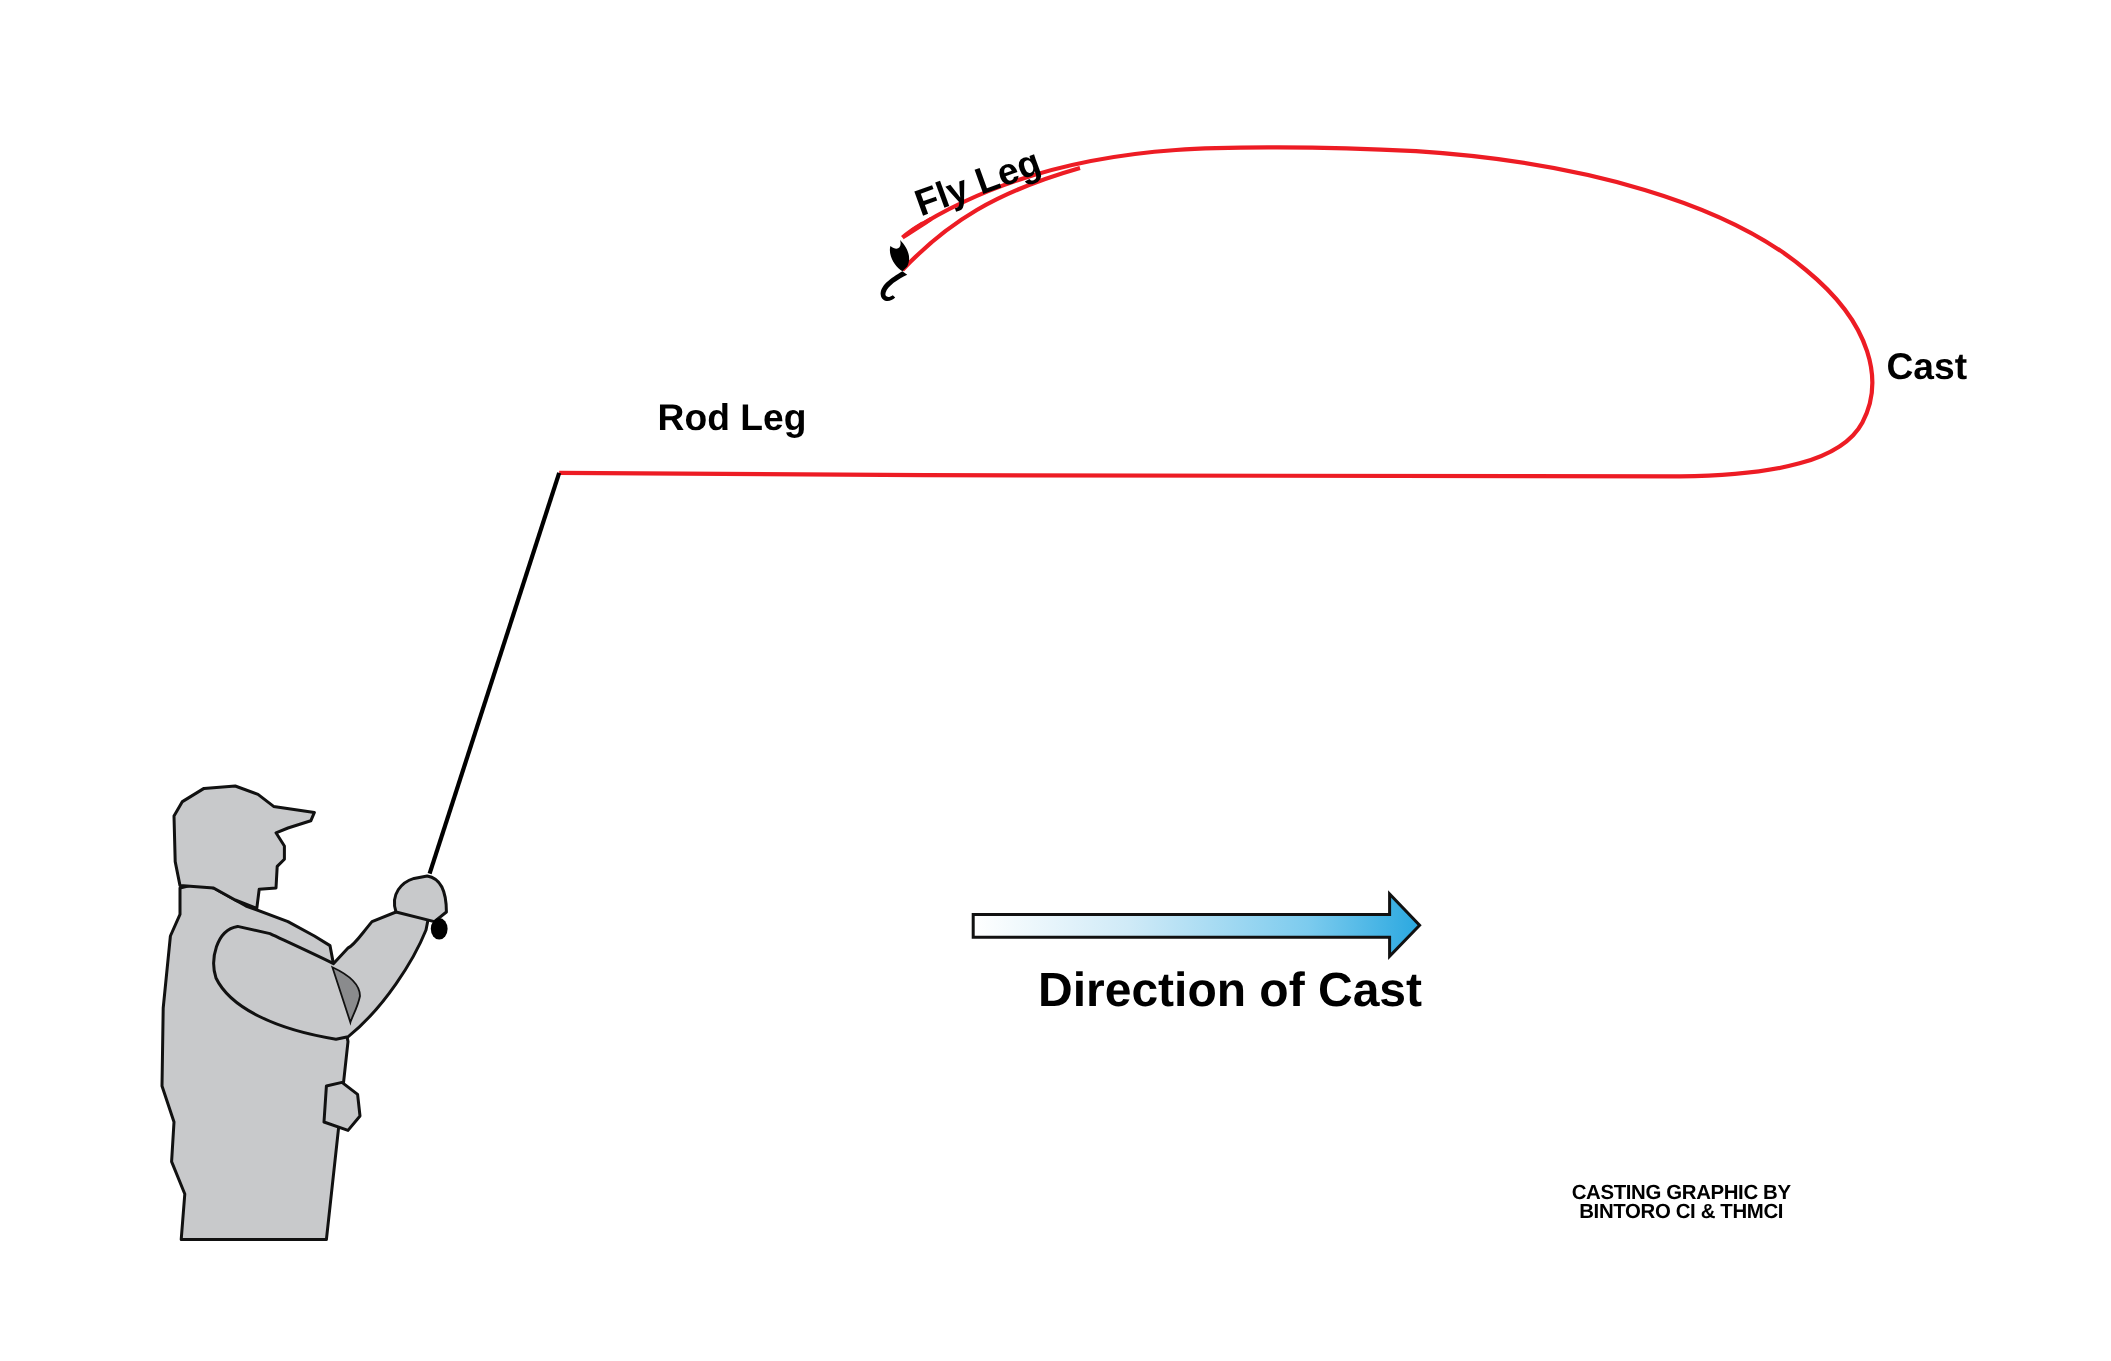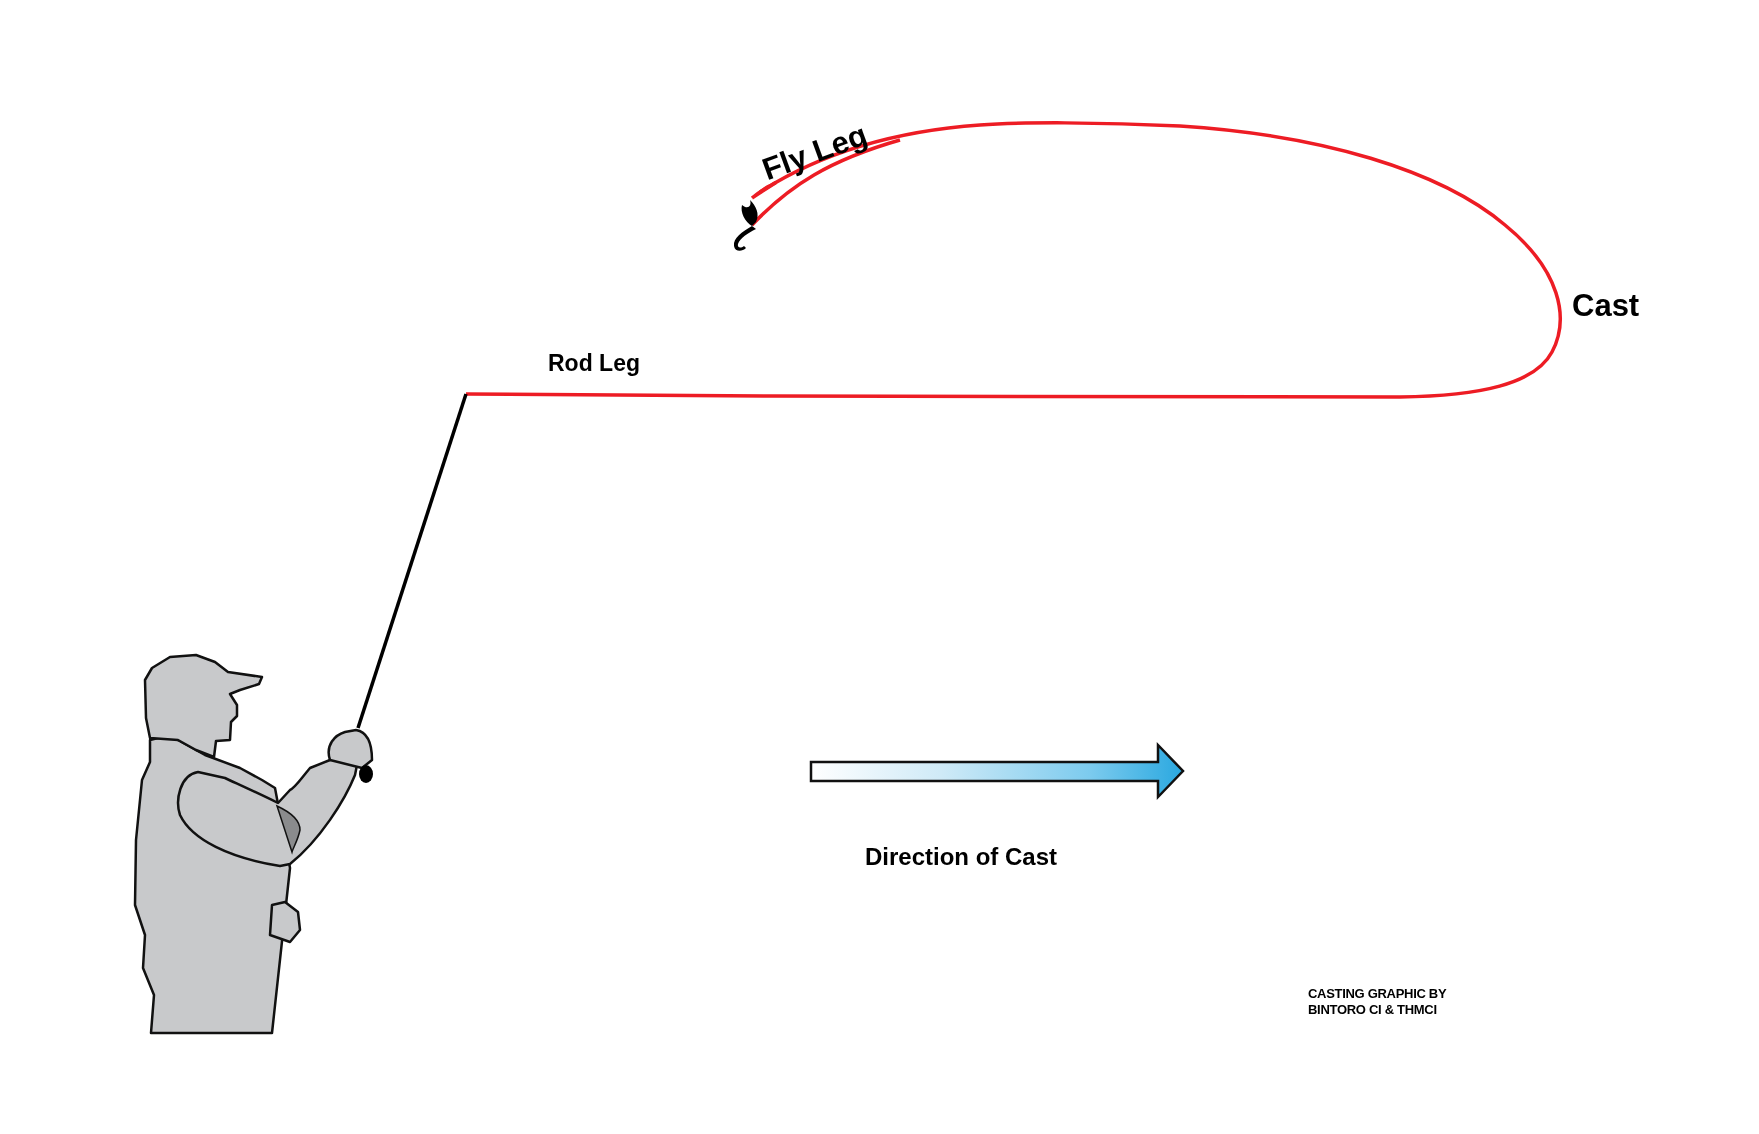--- a/index.html
+++ b/index.html
@@ -1,23 +1,23 @@
 <!DOCTYPE html>
 <html><head>
   <meta charset="utf-8">
   <style>
     html, body { margin: 0; padding: 0; background: #ffffff; }
     body { width: 1759px; height: 1134px; position: relative; overflow: hidden; font-family: "Liberation Sans", sans-serif; }
     #canvas { position: absolute; left: 0; top: 0; width: 1759px; height: 1134px; }
     .lbl { position: absolute; font-family: "Liberation Sans", sans-serif; font-weight: bold; color: #000; white-space: nowrap; }
-    #rod-leg-label { left: 548px; top: 350px; font-size: 23px; }
+    #rod-leg-label { left: 548px; top: 330px; font-size: 31px; }
     #nose-label { left: 1572px; top: 288px; font-size: 31px; }
     #fly-leg-label { left: 770px; top: 152px; font-size: 31px; transform: rotate(-20deg); transform-origin: 0 100%; }
-    #direction-label { left: 865px; top: 803px; font-size: 24px; margin-top: 40px; }
-    #credit { position: absolute; left: 1308px; top: 986px; font-size: 13px; line-height: 16px; font-weight: bold; text-align: left; width: 186px; letter-spacing: -0.3px; }
+    #direction-label { left: 865px; top: 803px; font-size: 40px; }
+    #credit { position: absolute; left: 1308px; top: 986px; font-size: 17px; line-height: 16px; font-weight: bold; text-align: center; width: 186px; letter-spacing: -0.3px; }
   </style>
 </head>
 <body>
 
 <svg id="canvas" viewBox="0 0 1759 1134" xmlns="http://www.w3.org/2000/svg">
   <defs>
     <linearGradient id="arrowGrad" x1="0" y1="0" x2="1" y2="0">
       <stop offset="0" stop-color="#ffffff"></stop>
       <stop offset="0.35" stop-color="#cfeaf7"></stop>
       <stop offset="0.75" stop-color="#7ccbee"></stop>

